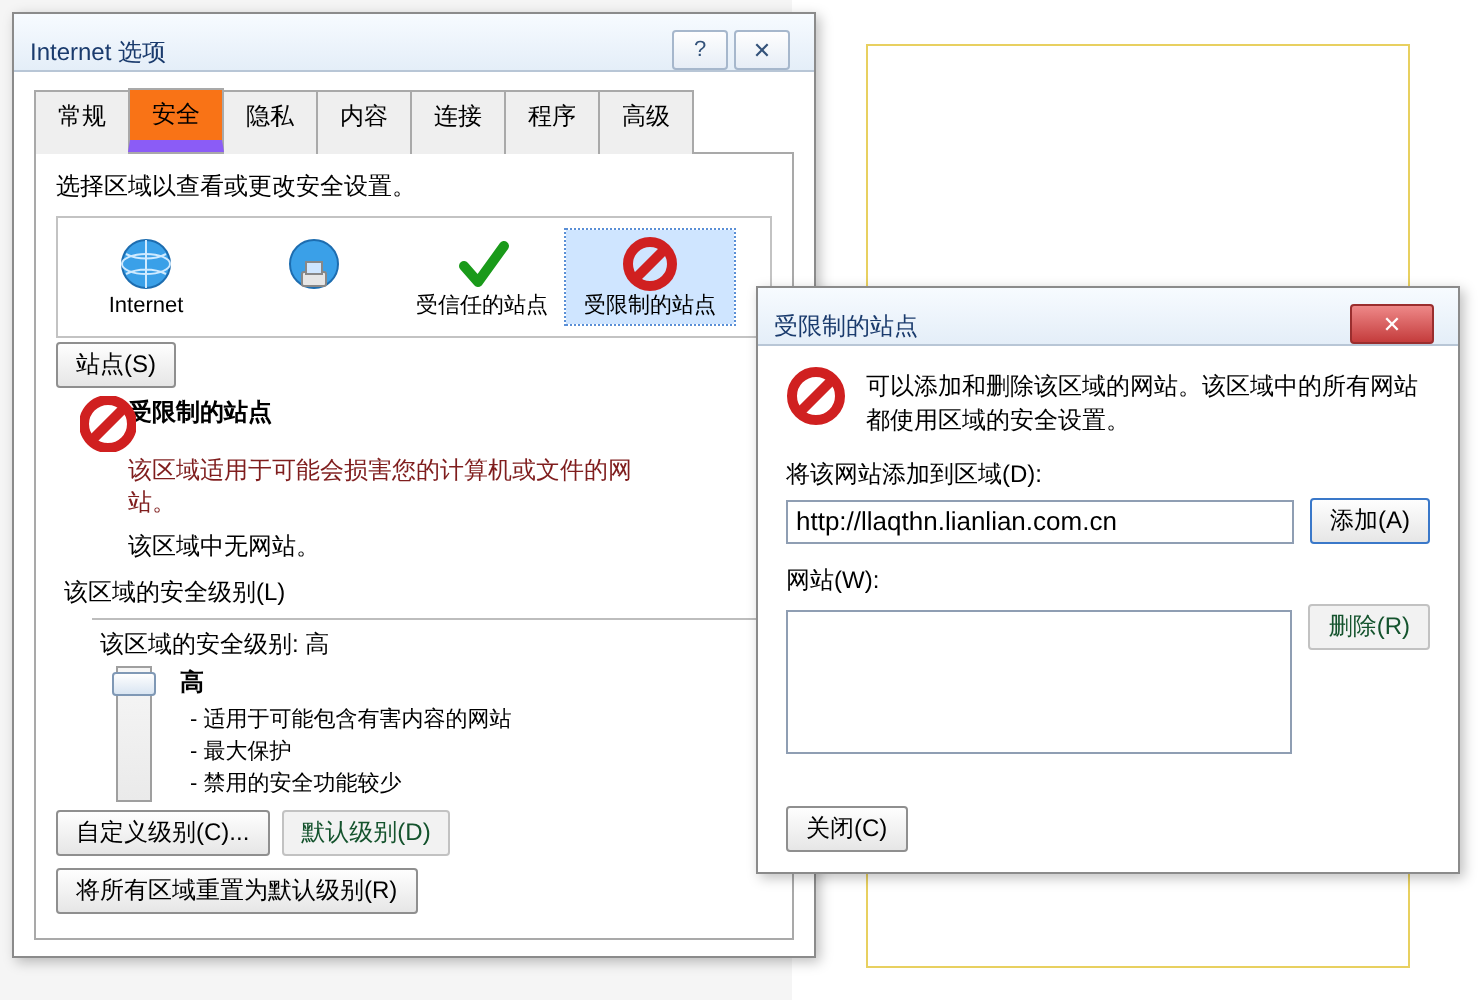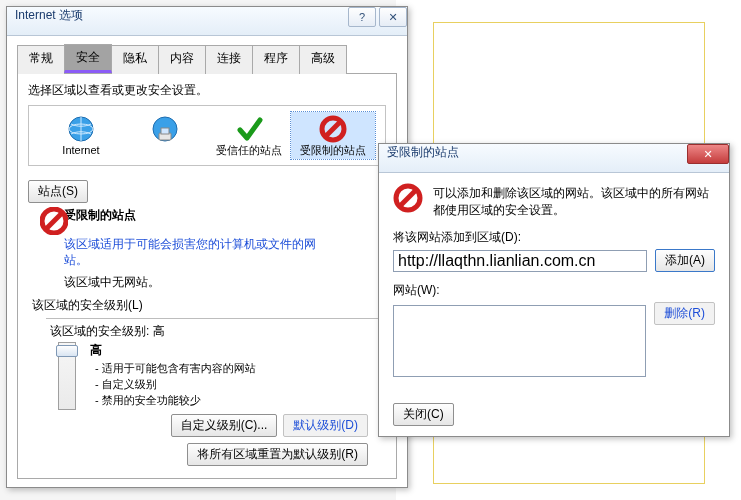--- a/index.html
+++ b/index.html
@@ -1,62 +1,62 @@
 <!DOCTYPE html>
 <html><head>
 <meta charset="utf-8">
 <style>
   html,body{margin:0;padding:0;font-family:"Microsoft YaHei","SimSun",Arial,sans-serif;font-size:12px;background:#f5f5f5;width:741px;height:500px;overflow:hidden}
   .bg-stripe{position:absolute;right:0;top:0;width:345px;height:500px;background:#fff}
   .bg-yellow{position:absolute;right:36px;top:22px;width:270px;height:460px;border:1px solid #e8d060}
   
   .win{position:absolute;background:#fff;border:1px solid #8b8b8b;box-shadow:2px 2px 6px rgba(0,0,0,.25)}
-  .tbar{height:28px;background:linear-gradient(#f7fbff,#e4eef8);border-bottom:1px solid #b8c6d6;display:flex;align-items:flex-start;padding:0 0 0 8px;color:#1a3b6d}
+  .tbar{height:28px;background:linear-gradient(#f7fbff,#e4eef8);border-bottom:1px solid #b8c6d6;display:flex;align-items:flex-end;padding:0 12px 0 8px;color:#1a3b6d}
   .tbar .title{flex:1;font-size:12px}
   .tbar .wbtn{width:26px;height:18px;border:1px solid #a6b7cc;background:linear-gradient(#fefefe,#e6edf6);margin-left:3px;display:flex;align-items:center;justify-content:center;border-radius:2px;cursor:pointer;color:#33527a;font-size:11px}
   .tbar .wbtn.close{width:40px;background:linear-gradient(#e88,#c43c3c);border-color:#9a2e2e;color:#fff}
   .body{padding:6px 10px 8px;color:#000}
   
   .iopt{left:6px;top:6px;width:400px}
   .tabs{display:flex;border-bottom:1px solid #a9a9a9;margin-top:2px}
   .tab{padding:4px 11px;border:1px solid #a9a9a9;border-bottom:none;background:#efefef;margin-right:-1px;position:relative;top:1px;cursor:pointer}
-  .tab.active{background:#a3a3a3;border-bottom:3px solid #8b5cf6;top:0;z-index:2}
+  .tab.active{background:#f97316;border-bottom:6px solid #8b5cf6;top:0;z-index:2}
   .pane{border:1px solid #a9a9a9;border-top:none;padding:8px 10px 10px;background:#fff}
-  .zone-row{display:flex;border:1px solid #c3c3c3;padding:6px 2px;justify-content:center;margin:6px 0 16px}
+  .zone-row{display:flex;border:1px solid #c3c3c3;padding:6px 2px;justify-content:flex-start;margin:6px 0 4px}
   .zone{width:80px;text-align:center;cursor:pointer;padding:2px}
   .zone.sel{background:#cfe5ff;outline:1px dotted #5a8fd6}
   .zone .zi{height:30px;display:flex;align-items:center;justify-content:center;margin-bottom:0}
   .zone .zl{font-size:11px;line-height:13px}
   .sectitle{font-weight:bold;margin:2px 0 2px 36px}
-  .secdesc{margin:12px 0 6px 36px;color:#1d4ed8;line-height:16px;max-width:260px}
+  .secdesc{margin:12px 0 6px 36px;color:#7f1d1d;line-height:16px;max-width:260px}
   .nohost{margin:4px 0 4px 36px}
   .group{margin:6px 0 4px 4px}
   .ind{border-top:1px solid #bdbdbd;margin:3px 0 4px 18px}
   .allow{margin-left:22px}
   .slider-wrap{display:flex;margin:2px 0 2px 30px;align-items:flex-start}
   .slider{width:16px;height:66px;border:1px solid #9f9f9f;background:linear-gradient(#f6f6f6,#eaeaea);position:relative;margin-right:14px}
   .thumb{position:absolute;left:-3px;width:20px;height:10px;background:linear-gradient(#fefefe,#d9e5f2);border:1px solid #7f98b5;border-radius:2px;top:2px}
   .bul{margin:0;padding:0 0 0 14px}
   .bul li{list-style:none;text-indent:-9px;margin:1px 0;font-size:11px}
   .bul li:before{content:"- "}
   .chk-row{margin:10px 0 6px 18px;display:flex;align-items:center}
   .chk-row input{margin-right:5px;accent-color:#2a6fc9}
   .btn{border:1px solid #8f8f8f;background:linear-gradient(#fefefe,#e6e6e6);padding:2px 9px;border-radius:2px;cursor:pointer;font-size:12px}
-  .btn.dis{color:#1d4ed8;border-color:#c2c2c2;background:#f2f2f2;cursor:default}
-  .row-r{display:flex;justify-content:flex-end;gap:6px;margin:4px 18px 2px 0}
+  .btn.dis{color:#14532d;border-color:#c2c2c2;background:#f2f2f2;cursor:default}
+  .row-r{display:flex;justify-content:flex-start;gap:6px;margin:4px 18px 2px 0}
   .sites-btn-row{display:flex;margin:-2px 0 4px}
   .blockicon{position:absolute;left:12px}
   
   .rsd{left:378px;top:143px;width:350px}
   .rsd .body{padding:10px 14px 10px}
   .rsd .msg{display:flex;margin-bottom:10px}
   .rsd .msg .txt{flex:1;line-height:17px;padding-top:2px}
   .field-lbl{margin:6px 0 3px}
   .url-row{display:flex;gap:8px;align-items:center}
-  .url-row input{flex:1;height:20px;border:1px solid #8f9eb3;padding:0 4px;font-size:16px}
+  .url-row input{flex:1;height:20px;border:1px solid #8f9eb3;padding:0 4px;font-size:13px}
   .listbox{height:70px;border:1px solid #8f9eb3;background:#fff;margin-top:3px}
   .list-row{display:flex;gap:8px;align-items:flex-start}
   .list-row .listbox{flex:1}
   .rsd .foot{display:flex;justify-content:flex-start;margin-top:26px}
   svg{display:block}
 </style>
 </head>
 <body>
 
 <div class="bg-stripe"></div>
@@ -140,21 +140,21 @@
       <div class="allow">该区域的安全级别: 高</div>
 
       <div class="slider-wrap">
         <div class="slider">
             <div class="thumb"></div>
           </div>
         <div>
           <div style="font-weight:bold;margin-bottom:2px">高</div>
           <ul class="bul" id="bullets">
               <li>适用于可能包含有害内容的网站</li>
-              <li>自定义级别</li>
+              <li>最大保护</li>
               <li>禁用的安全功能较少</li>
             </ul>
         </div>
       </div>
 
 
       <div class="row-r">
         <button class="btn">自定义级别(C)...</button>
         <button class="btn dis">默认级别(D)</button>
       </div>

